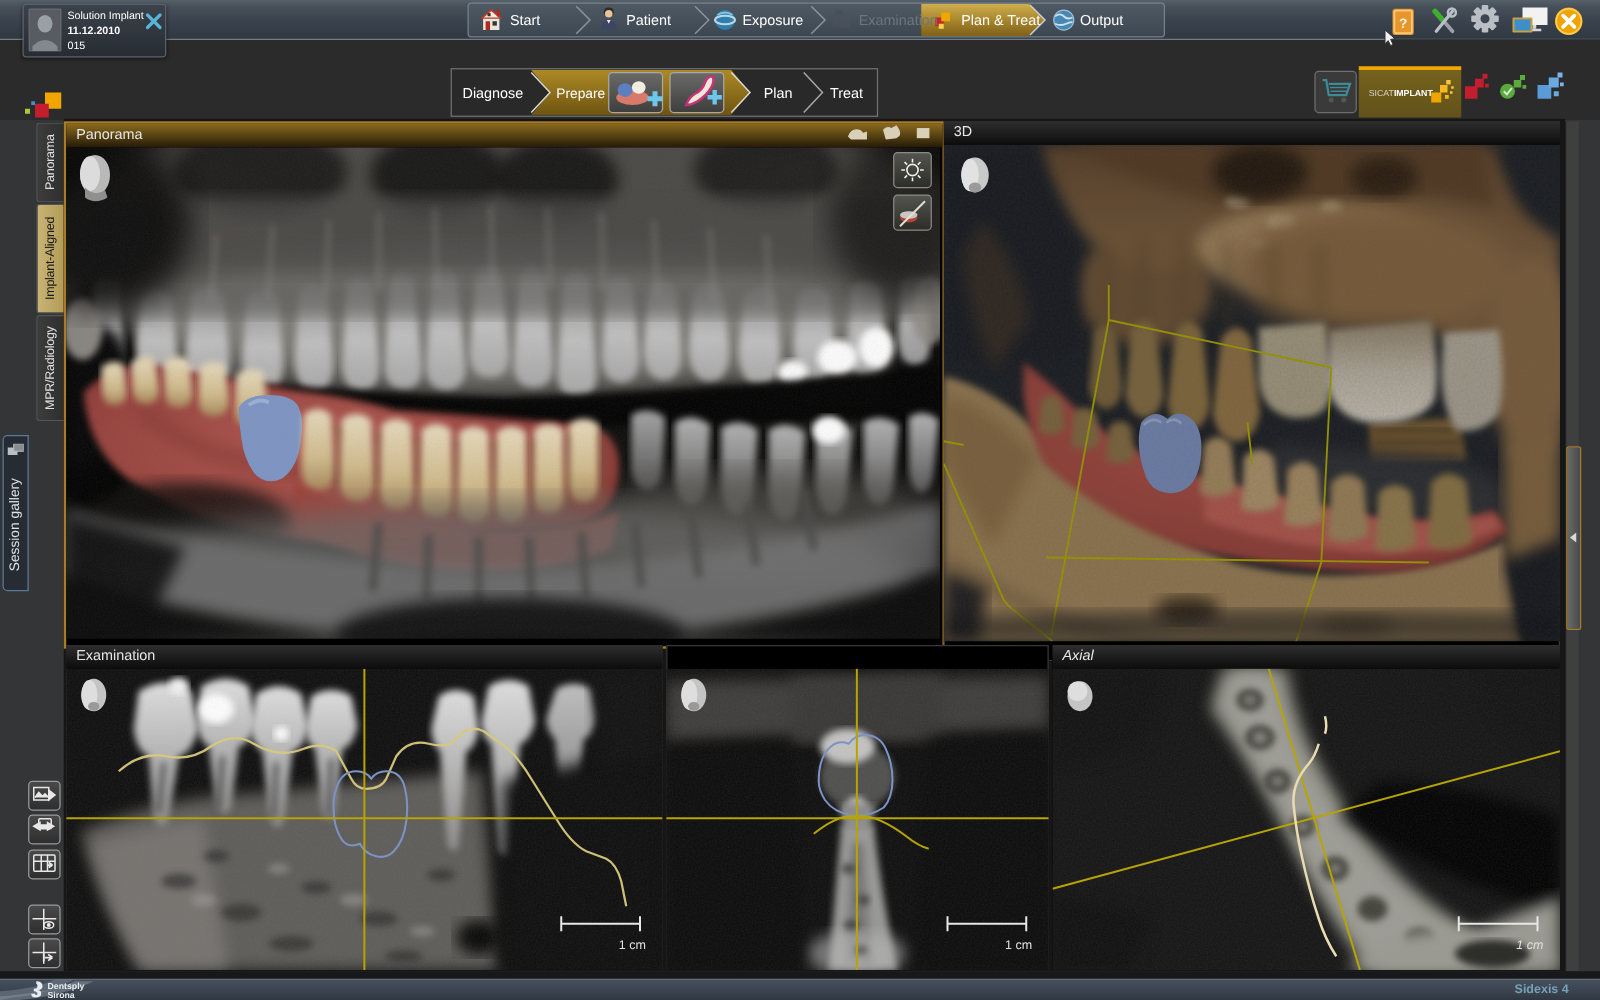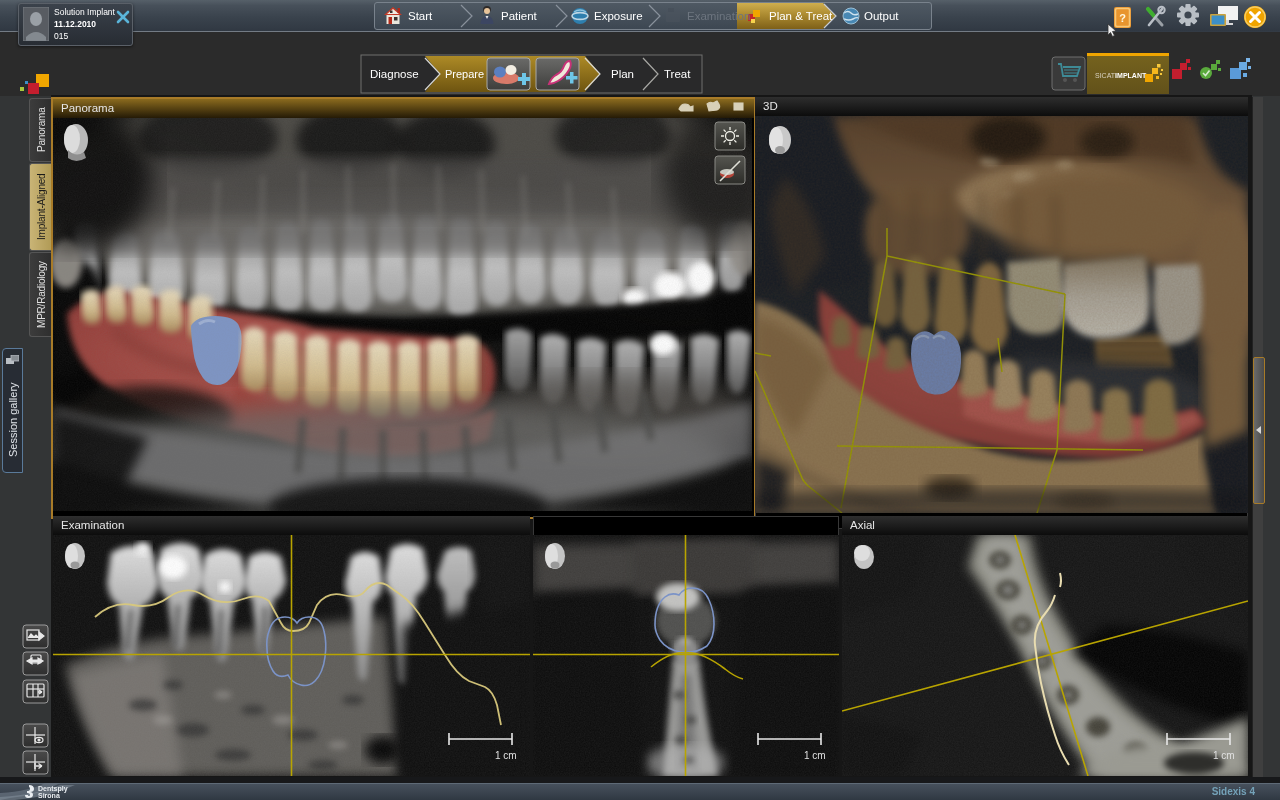--- a/index.html
+++ b/index.html
@@ -44,21 +44,21 @@
   
   .panel{position:absolute;background:#000;}
   .phead{position:absolute;left:0;top:0;width:100%;height:19px;
     background:linear-gradient(#2e2e2e,#0c0c0c);color:#e6e6e6;font-size:11.5px;}
   .phead span{position:absolute;left:8px;top:3px;}
   #panoPanel{left:51px;top:97px;width:701px;height:418px;border:2px solid #a87b28;}
   #panoHead{background:linear-gradient(#8a6a1e,#241a06);}
   #d3Panel{left:755px;top:97px;width:493px;height:432px;box-shadow:inset 0 0 0 1px #3a3a3a;}
   #tanPanel{left:53px;top:516px;width:477px;height:260px;box-shadow:inset 0 0 0 1px #383838;}
   #csPanel{left:533px;top:516px;width:306px;height:260px;box-shadow:inset 0 0 0 1px #383838;}
-  #axPanel{left:842px;top:516px;width:406px;height:260px;box-shadow:inset 0 0 0 1px #383838;}
+  #axPanel{left:842px;top:516px;width:406px;height:260px;box-shadow:inset 0 0 0 1px #383838;font-style:italic;}
   
   #sbar{left:1252px;top:97px;width:10px;height:680px;background:#3f3f3f;border-left:1px solid #222;}
   #sthumb{left:0px;top:260px;width:10px;height:145px;background:linear-gradient(90deg,#6a6a6a,#4a4a4a);
     border:1px solid #a87b28;border-radius:2px;}
   
   #botgap{left:0;top:777px;width:1280px;height:6px;background:#17181a;}
   #botbar{left:0;top:783px;width:1280px;height:17px;border-top:1px solid #5e6a76;box-sizing:border-box;
     background:linear-gradient(#46505c,#39424d 60%,#2f3842);}
   #sidexis{right:25px;top:786px;color:#74a2b8;font-size:10px;font-weight:bold;}
 </style>

